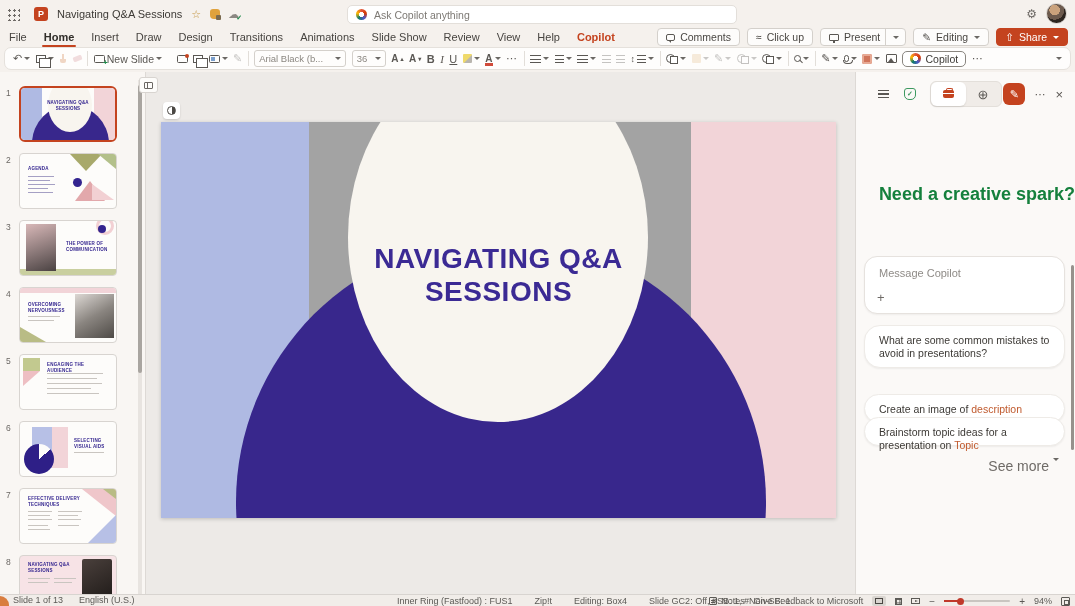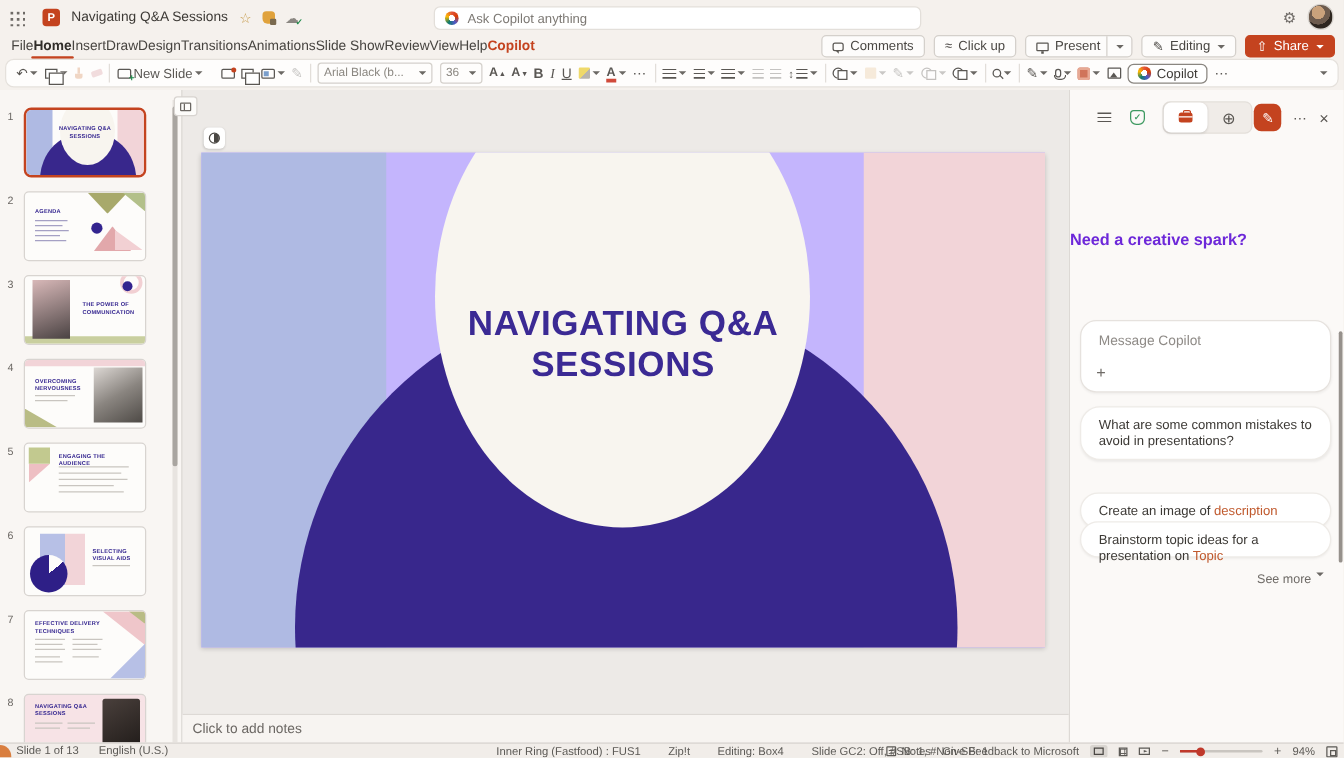--- a/index.html
+++ b/index.html
@@ -23,21 +23,21 @@
   .cplogo { width:11px; height:11px; border-radius:50%;
     background: radial-gradient(circle,#fff 0 2.4px,transparent 2.5px),
       conic-gradient(#e2543a,#d83b01,#5059c9,#0f7b6c,#ffb900,#e2543a); }
   .search-ph { font-size:10.5px; color:#7d7974; }
   .gear { position:absolute; right:38px; top:7px; font-size:12px; color:#6e6a66; }
   .avatar { position:absolute; right:8px; top:3px; width:21px; height:21px; border-radius:50%;
     background: radial-gradient(circle at 40% 32%, #caa27c 0 30%, #6d5b4e 31% 55%, #2e2620 56% 100%); border:1px solid #d8d4cf; }
 
   
   .tabsrow { position:absolute; left:0; top:28px; width:1075px; height:18px; display:flex; align-items:center; font-size:11px; }
-  .tabs { display:flex; padding-left:9px; }
+  .tabs { display:flex; gap:17px; padding-left:9px; }
   .tab { color:#474440; cursor:default; white-space:nowrap; }
   .tab.active { font-weight:bold; color:#302d29; position:relative; }
   .tab.active::after { content:''; position:absolute; left:-2px; right:-2px; bottom:-4px; height:2.5px; background:#c4431f; border-radius:2px; }
   .tab.copilot-tab { color:#c4431f; font-weight:bold; }
   .tab-actions { margin-left:auto; display:flex; gap:7px; padding-right:7px; align-items:center; }
   .abtn { height:18px; display:flex; align-items:center; gap:5px; font-size:10.5px; color:#4a4743;
     border:1px solid #d4d0cb; border-radius:4px; background:#fdfcfb; padding:0 8px; white-space:nowrap; }
   .abtn .chv { margin-left:1px; }
   .abtn.split { padding-right:0; }
   .split-arrow { border-left:1px solid #d4d0cb; height:100%; display:flex; align-items:center; padding:0 6px; }
@@ -112,21 +112,21 @@
 
   .canvas { position:absolute; left:145px; top:72px; width:710px; height:522px; background:#edeae7; border-left:1px solid #ddd9d5; }
   .collapse-btn { position:absolute; left:139px; top:77px; width:19px; height:16px; background:#fdfcfa; border:1px solid #d8d4d0;
     border-radius:3px; z-index:5; display:flex; align-items:center; justify-content:center; }
   .collapse-btn .pane-ic { width:9px; height:7px; border:1px solid #6b6763; border-radius:1px; position:relative; }
   .collapse-btn .pane-ic::after { content:''; position:absolute; left:2px; top:0; bottom:0; width:1px; background:#6b6763; }
   .designer-btn { position:absolute; left:17px; top:30px; width:17px; height:17px; background:#fff; border-radius:4px;
     box-shadow:0 1px 2px rgba(0,0,0,.15); display:flex; align-items:center; justify-content:center; }
   .half-circle { width:9px; height:9px; border-radius:50%; background:linear-gradient(90deg,#fff 0 50%,#4a4743 50% 100%); border:1px solid #4a4743; }
 
-  .slide { position:absolute; left:15px; top:50px; width:675px; height:396px; background:#c4b5fd;
+  .slide { position:absolute; left:15px; top:50px; width:675px; height:396px; background:#a3a3a3;
     box-shadow:0 1px 4px rgba(0,0,0,.2); overflow:hidden; }
   .band-l { position:absolute; left:0; top:0; width:148px; height:100%; background:#afbae3; }
   .band-r { position:absolute; right:0; top:0; width:145px; height:100%; background:#f2d4d8; }
   .dome { position:absolute; left:75px; top:115px; width:530px; height:530px; border-radius:50%; background:#38278c; }
   .oval { position:absolute; left:187px; top:-70px; width:300px; height:370px; border-radius:50%; background:#f8f5ef; }
   .slide-title { position:absolute; left:140px; right:140px; top:120px; text-align:center; color:#3b2a94;
     font-weight:900; font-size:28px; line-height:33px; letter-spacing:.5px; }
 
   .notesbar { position:absolute; left:0; bottom:0; width:710px; height:23px; background:#f7f4f1; border-top:1px solid #ddd9d5;
     font-size:11px; color:#6b6763; display:flex; align-items:center; padding-left:8px; }
@@ -143,32 +143,32 @@
   .tseg.active { background:#fff; border-radius:6px; box-shadow:0 1px 2px rgba(0,0,0,.1); }
   .briefcase { width:11px; height:8px; background:#c4431f; border-radius:2px; position:relative; }
   .briefcase::before { content:''; position:absolute; left:3px; top:-2.5px; width:5px; height:2.5px; border:1.2px solid #c4431f; border-bottom:none; border-radius:2px 2px 0 0; }
   .briefcase::after { content:''; position:absolute; left:0; right:0; top:3px; height:1.2px; background:#fff; }
   .globe { font-size:13px; color:#5a5753; }
   .pane-right { margin-left:auto; display:flex; align-items:center; gap:9px; }
   .newchat { width:22px; height:22px; border-radius:6px; background:#c4431f; color:#fff; font-size:11px;
     display:flex; align-items:center; justify-content:center; }
   .pane-more { font-size:11px; letter-spacing:1px; color:#5a5753; }
   .pane-close { font-size:13px; color:#5a5753; }
-  .pane-heading { position:absolute; left:0; right:0; top:112px; text-align:left; font-size:13px; font-weight:bold; color:#6d28d9; }
+  .pane-heading { position:absolute; left:0; right:0; top:112px; text-align:right; font-size:18px; font-weight:bold; color:#15803d; }
   .msgcard { position:absolute; left:8px; right:10px; top:184px; height:58px; background:#fff; border:1px solid #e6e2de;
     border-radius:13px; box-shadow:0 1px 2px rgba(0,0,0,.05); }
   .msg-ph { position:absolute; left:14px; top:10px; font-size:11px; color:#8f8b87; }
   .msg-plus { position:absolute; left:12px; bottom:8px; font-size:13px; color:#6f6b67; }
   .pill { position:absolute; left:8px; right:10px; background:#fff; border:1px solid #eeebe7; border-radius:16px;
     box-shadow:0 1px 2px rgba(0,0,0,.06); font-size:10.5px; color:#3c3935; padding:8px 14px; line-height:13px; }
   .pill .hl { color:#c05a2e; }
   .pill1 { top:253px; height:43px; }
   .pill2 { top:306px; height:29px;margin-top:16px; }
   .pill3 { top:345px; height:29px; }
-  .seemore { position:absolute; right:16px; top:386px; font-size:10px; color:#6f6b67; display:flex; align-items:flex-start; gap:4px; }
+  .seemore { position:absolute; right:16px; top:386px; font-size:14px; color:#6f6b67; display:flex; align-items:flex-start; gap:4px; }
   .pane-scroll { position:absolute; right:1px; top:193px; width:3px; height:185px; background:#96918c; border-radius:2px; }
 
   
   .statusbar { position:absolute; left:0; top:594px; width:1075px; height:12px; background:#f1ede9; border-top:1px solid #d8d4d0;
     font-size:9px; color:#5b5955; }
   .sb-left { position:absolute; left:13px; top:0; height:12px; display:flex; align-items:flex-start; gap:16px; }
   .sb-center { position:absolute; left:397px; top:0; height:12px; display:flex; align-items:center; gap:22px; white-space:nowrap; }
   .sb-right { position:absolute; right:5px; top:0; height:12px; display:flex; align-items:center; gap:9px; }
   .note-ic { width:8px; height:8px; border:1px solid #5b5955; border-radius:1px; position:relative; }
   .note-ic::after { content:''; position:absolute; left:1px; top:2px; width:4px; height:3px;
@@ -507,23 +507,20 @@
   <div class="slide">
     <div class="band-l"></div>
     <div class="band-r"></div>
     <div class="dome"></div>
     <div class="oval"></div>
     <div class="slide-title">
       <div>NAVIGATING Q&amp;A</div>
       <div>SESSIONS</div>
     </div>
   </div>
-  <div class="notesbar">
-    <span>Click to add notes</span>
-  </div>
 </div>
 
 <div class="pane">
   <div class="pane-header">
     <span class="hamb"></span>
     <span class="shield">✓</span>
     <span class="toggle">
       <span class="tseg active">
           <span class="briefcase"></span>
         </span>

